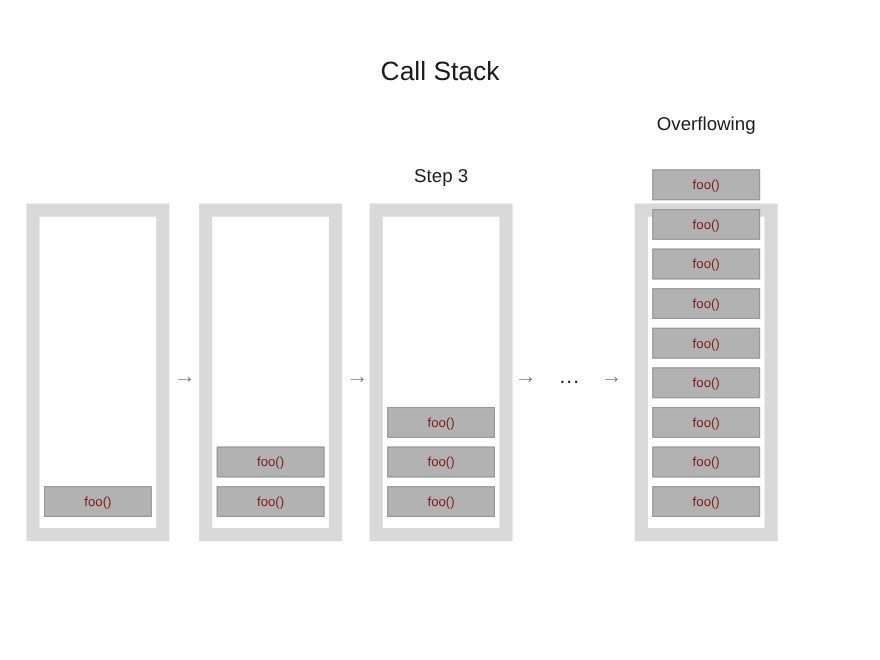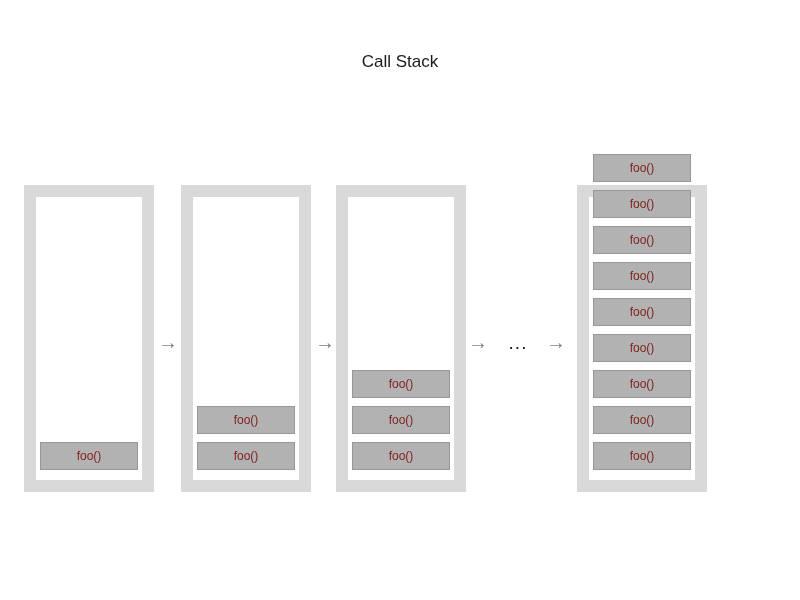--- a/index.html
+++ b/index.html
@@ -14,21 +14,21 @@
     height: 600px;
     background: var(--bg, #ffffff);
     overflow: hidden;
   }
   .diagram-title {
     position: absolute;
     top: 52px;
     left: 0;
     width: 100%;
     text-align: center;
-    font-size: 17px;
+    font-size: 24px;
     color: var(--text, #1a1a1a);
   }
   .stack {
     position: absolute;
     top: 185px;
     width: 130px;
     height: 307px;
     background: var(--frame, #d9d9d9);
   }
   .stack-label {
@@ -113,29 +113,31 @@
 
   <div class="stack" style="left: 181px;">
     <div class="stack-inner"></div>
     <div class="blocks">
           <div class="frame-block">foo()</div>
           <div class="frame-block">foo()</div>
         </div>
   </div>
 
   <div class="stack" style="left: 336px;">
+    <div class="stack-label">Step 3</div>
     <div class="stack-inner"></div>
     <div class="blocks">
           <div class="frame-block">foo()</div>
           <div class="frame-block">foo()</div>
           <div class="frame-block">foo()</div>
         </div>
   </div>
 
   <div class="stack overflowing" style="left: 577px;">
+    <div class="stack-label">Overflowing</div>
     <div class="stack-inner"></div>
     <div class="blocks">
           <div class="frame-block">foo()</div>
           <div class="frame-block">foo()</div>
           <div class="frame-block">foo()</div>
           <div class="frame-block">foo()</div>
           <div class="frame-block">foo()</div>
           <div class="frame-block">foo()</div>
           <div class="frame-block">foo()</div>
           <div class="frame-block">foo()</div>

